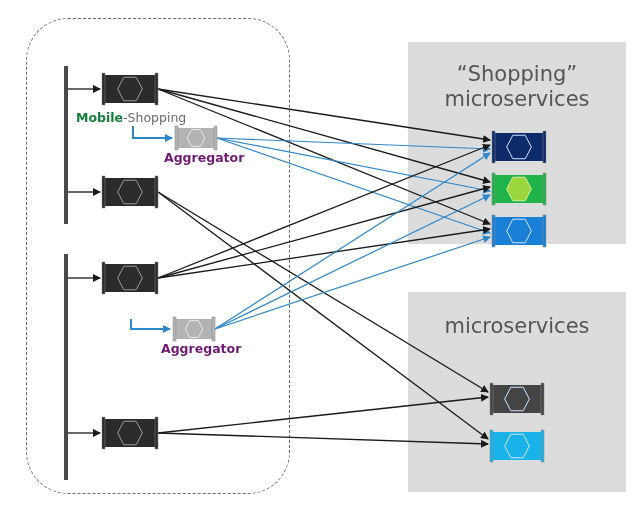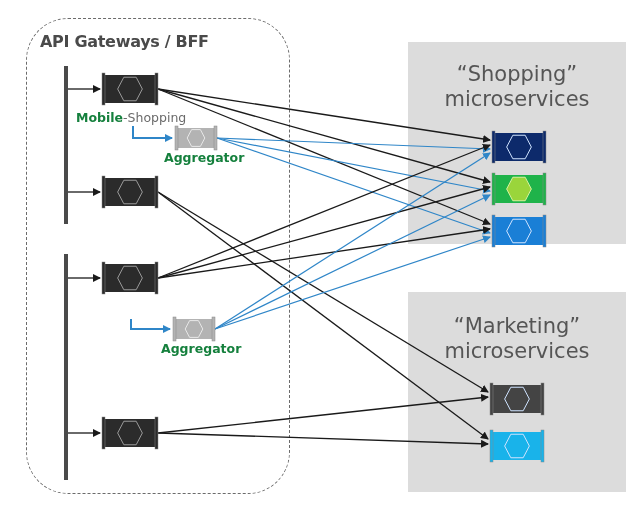--- a/index.html
+++ b/index.html
@@ -8,41 +8,39 @@
   .gw-box { position: absolute; left: 26px; top: 18px; width: 264px; height: 476px; border: 1.5px dashed #6b6b6b; border-radius: 42px; box-sizing: border-box; }
   .gw-title { position: absolute; left: 40px; top: 32px; font-size: 16px; font-weight: bold; color: #4a4a4a; letter-spacing: -0.3px; }
   .panel { position: absolute; background: #dcdcdc; }
   .panel-shopping { left: 408px; top: 42px; width: 218px; height: 202px; }
   .panel-marketing { left: 408px; top: 292px; width: 218px; height: 200px; }
   .panel-title { position: absolute; left: 0; width: 100%; text-align: center; font-size: 21px; line-height: 25px; color: #555555; }
   .panel-shopping .panel-title { top: 20px; }
   .panel-marketing .panel-title { top: 22px; }
   .lbl { position: absolute; font-size: 12.5px; color: #6a6a6a; white-space: nowrap; }
   .lbl b { color: #15803d; }
-  .agg-lbl { position: absolute; font-size: 12.5px; font-weight: bold; color: #15803d; }
+  .agg-lbl { position: absolute; font-size: 12.5px; font-weight: bold; color: #701a75; }
 </style>
 </head>
 <body>
 
 <div id="stage">
   <div class="panel panel-shopping">
     <div class="panel-title">
       <div>“Shopping”</div>
       <div>microservices</div>
     </div>
   </div>
   <div class="panel panel-marketing">
     <div class="panel-title">
-      <div>“Marketing”</div>
       <div>microservices</div>
     </div>
   </div>
 
   <div class="gw-box"></div>
-  <div class="gw-title">API Gateways / BFF</div>
 
   <div class="lbl" style="left:76px;top:110px;"><b>Mobile</b><span>-Shopping</span></div>
   <div class="agg-lbl" style="left:164px;top:150px;">Aggregator</div>
   <div class="agg-lbl" style="left:161px;top:341px;">Aggregator</div>
 
   <svg id="diagram-svg" width="640" height="507" viewBox="0 0 640 507" style="position:absolute;left:0;top:0;">
     <defs>
       <marker id="arrow-black" markerWidth="8" markerHeight="8" refX="7" refY="4" orient="auto" markerUnits="userSpaceOnUse">
         <path d="M0,0 L8,4 L0,8 z" fill="#1a1a1a"></path>
       </marker>

